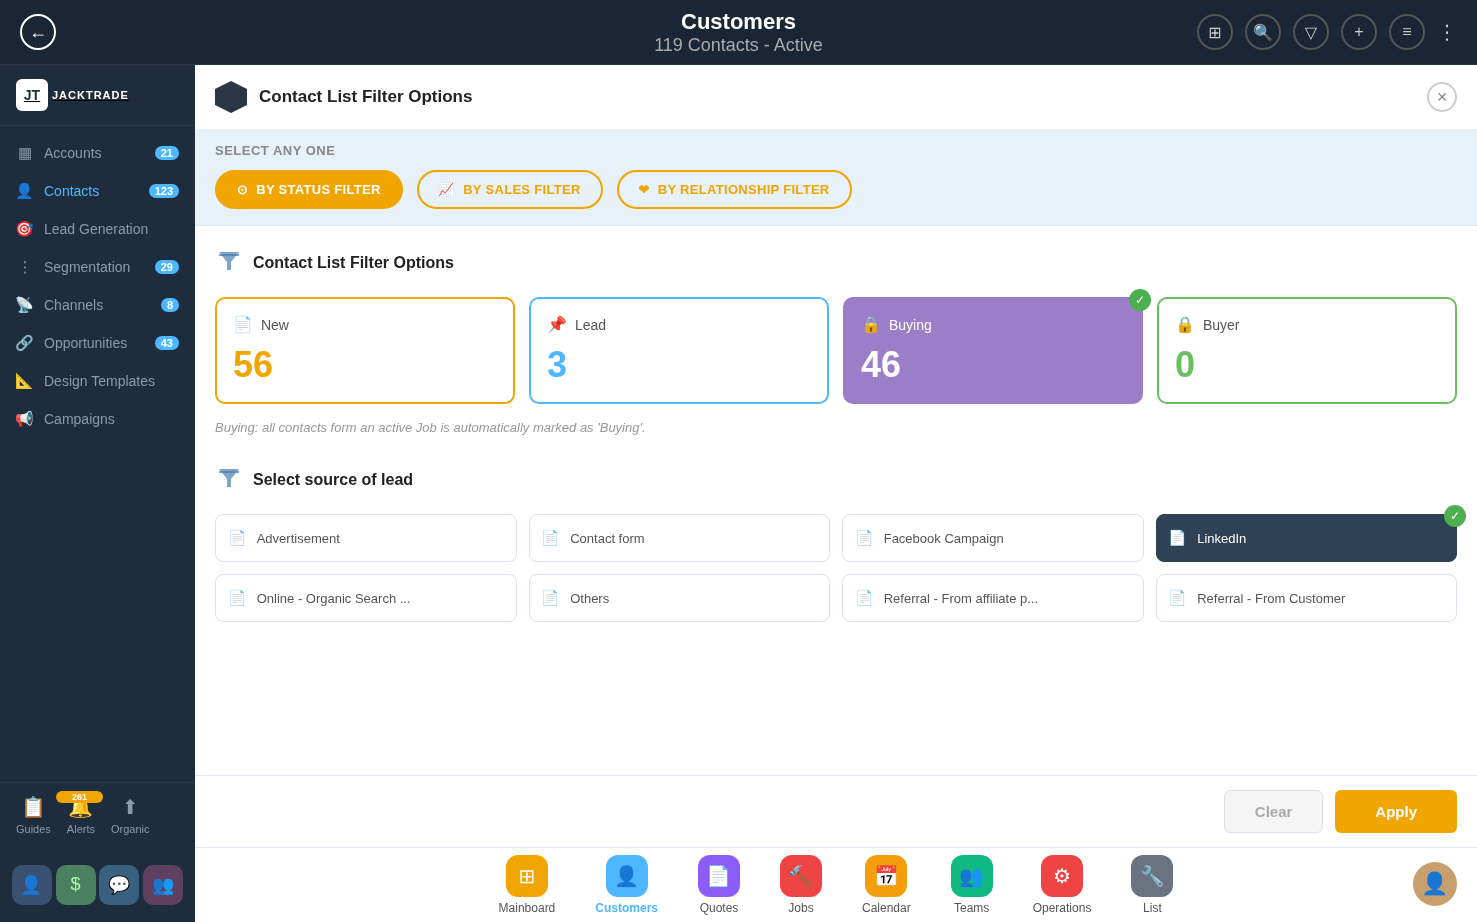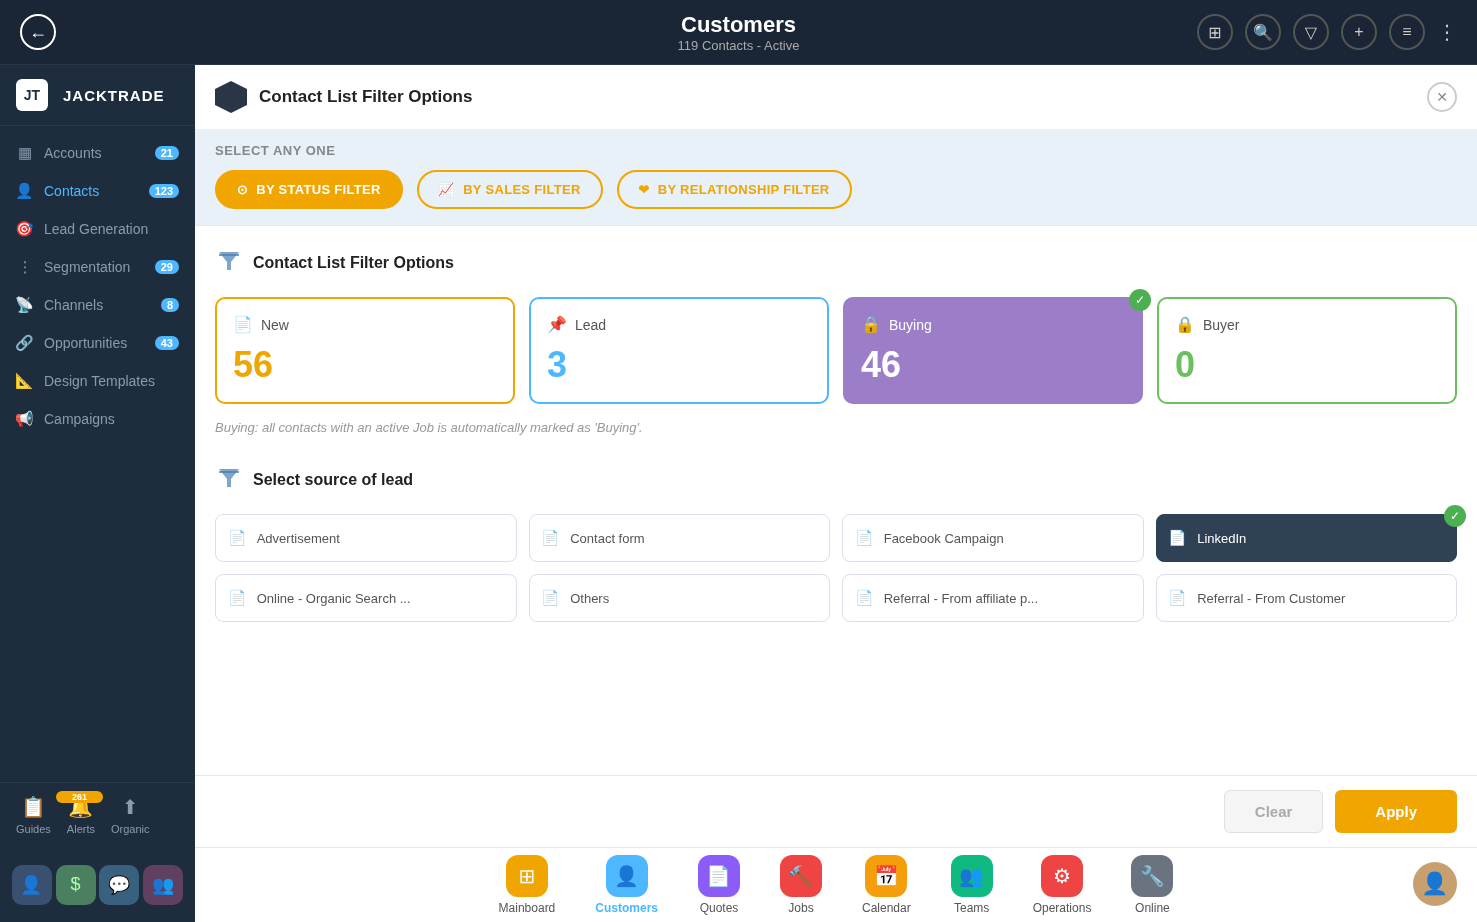--- a/index.html
+++ b/index.html
@@ -29,21 +29,21 @@
     .top-header-title {
       text-align: center;
     }
     .top-header-title .main-title {
       color: #fff;
       font-size: 22px;
       font-weight: 600;
     }
     .top-header-title .sub-title {
       color: #aaa;
-      font-size: 13px;
+      font-size: 18px;
     }
     .top-header-icons {
       position: absolute;
       right: 20px;
       display: flex;
       align-items: center;
       gap: 12px;
     }
     .top-header-icons .icon-circle {
       width: 36px; height: 36px;
@@ -72,35 +72,36 @@
       background: #1e2d3d;
       display: flex;
       flex-direction: column;
       padding-top: 0;
       flex-shrink: 0;
     }
     .sidebar-logo {
       padding: 14px 16px;
       display: flex;
       align-items: center;
-      gap: 15px;
+      gap: 4px;
       border-bottom: 1px solid #2a3a4a;
+      text-decoration: underline;
     }
     .sidebar-logo .logo-icon {
       width: 32px; height: 32px;
       background: #fff;
       border-radius: 6px;
       display: flex; align-items: center; justify-content: center;
       font-weight: 900;
       font-size: 14px;
       color: #1e2d3d;
     }
     .sidebar-logo .logo-text {
       color: #fff;
-      font-size: 15px;
+      font-size: 11px;
       font-weight: 700;
       letter-spacing: 1px;
     }
     .sidebar-nav {
       flex: 1;
       padding-top: 8px;
     }
     .sidebar-item {
       display: flex;
       align-items: center;
@@ -609,21 +610,21 @@
 
         <div class="status-card selected-green">
           <div class="card-top">
             <span class="card-icon">🔒</span>
             <span class="card-label">Buyer</span>
           </div>
           <div class="card-number" style="color:#6abf5e">0</div>
         </div>
       </div>
 
-      <div class="buying-note">Buying: all contacts with an active Job is automatically marked as 'Buying'.</div>
+      <div class="buying-note">Buying: all contacts form an active Job is automatically marked as 'Buying'.</div>
 
       <div class="section-header">
         <span class="filter-icon">
           <svg width="28" height="28" viewBox="0 0 28 28" fill="none" xmlns="http://www.w3.org/2000/svg">
             <polygon points="4,6 24,6 16,16 16,24 12,24 12,16" fill="#4a7fb5" opacity="0.7"></polygon>
             <line x1="4" y1="9" x2="24" y2="9" stroke="#4a7fb5" stroke-width="1.5"></line>
           </svg>
         </span>
         <span class="section-title">Select source of lead</span>
       </div>
@@ -708,20 +709,20 @@
     <div class="bottom-nav-item">
       <div class="nav-icon nav-icon-teams">👥</div>
       <span class="nav-label">Teams</span>
     </div>
     <div class="bottom-nav-item">
       <div class="nav-icon nav-icon-operations">⚙</div>
       <span class="nav-label">Operations</span>
     </div>
     <div class="bottom-nav-item">
       <div class="nav-icon nav-icon-setup">🔧</div>
-      <span class="nav-label">Online</span>
+      <span class="nav-label">List</span>
     </div>
   </div>
 
   <div class="bottom-right-avatar">
     <span style="font-size:22px;">👤</span>
   </div>
 </div>
 
 </body></html>

